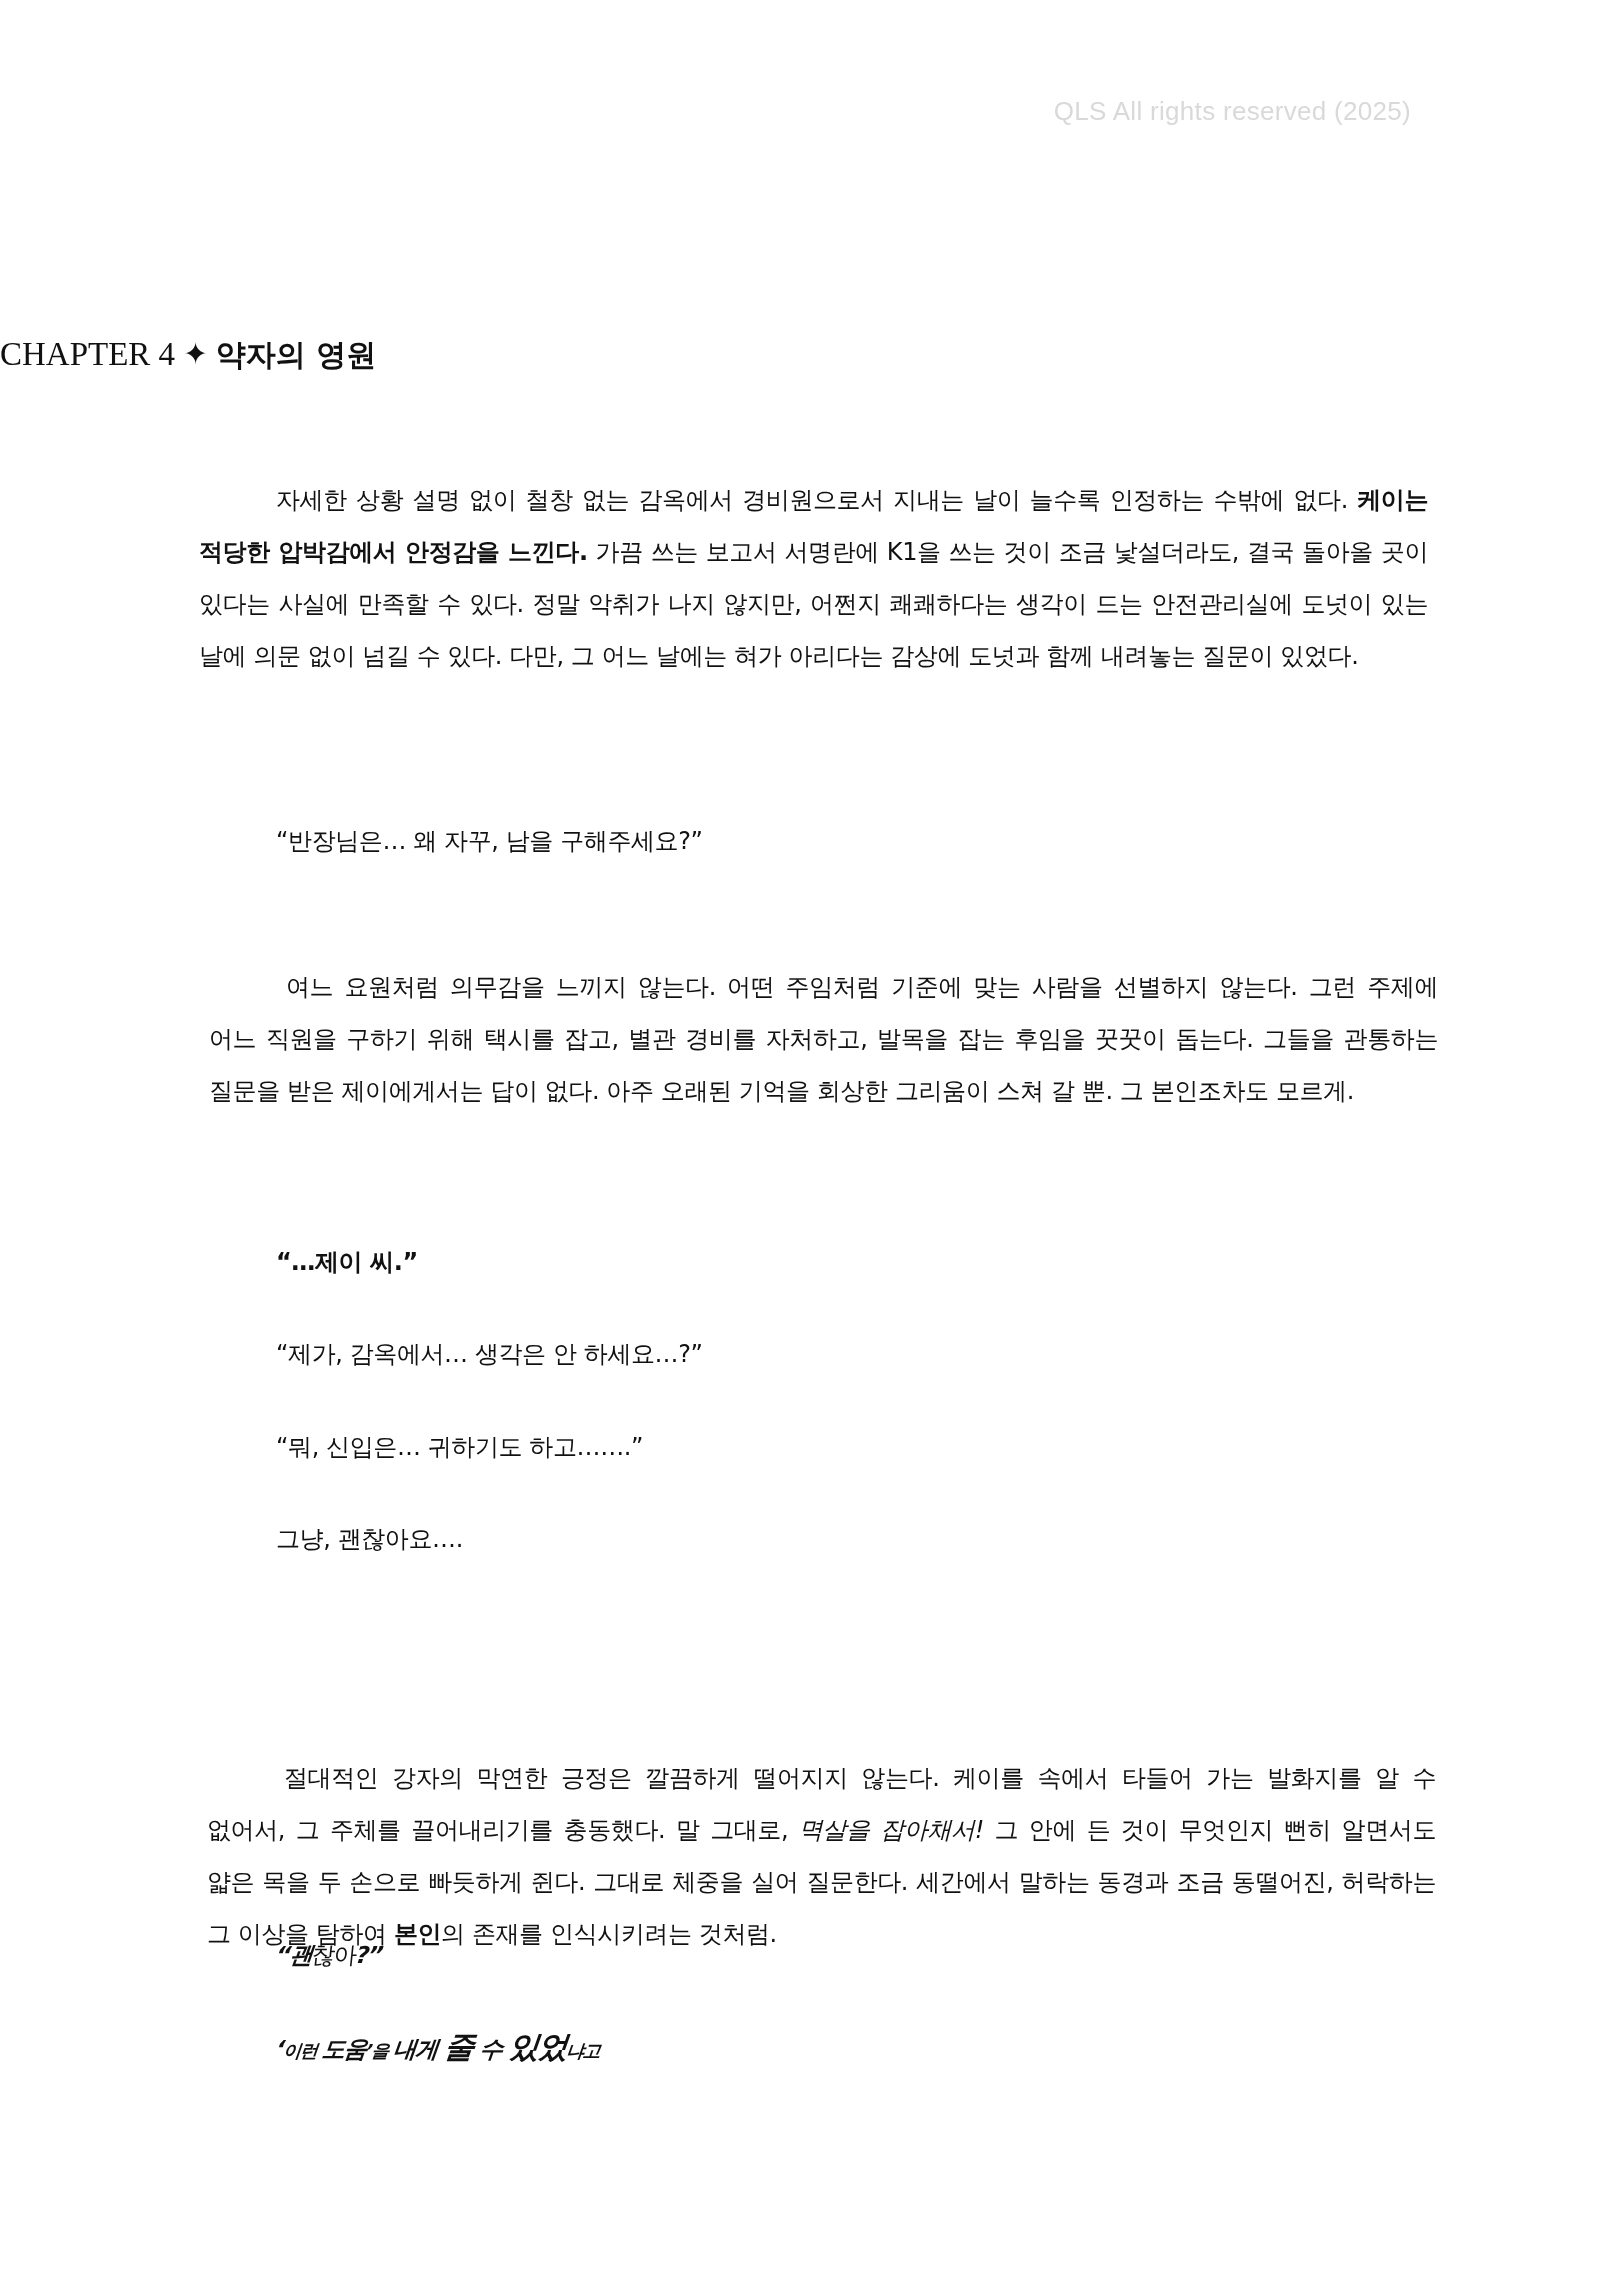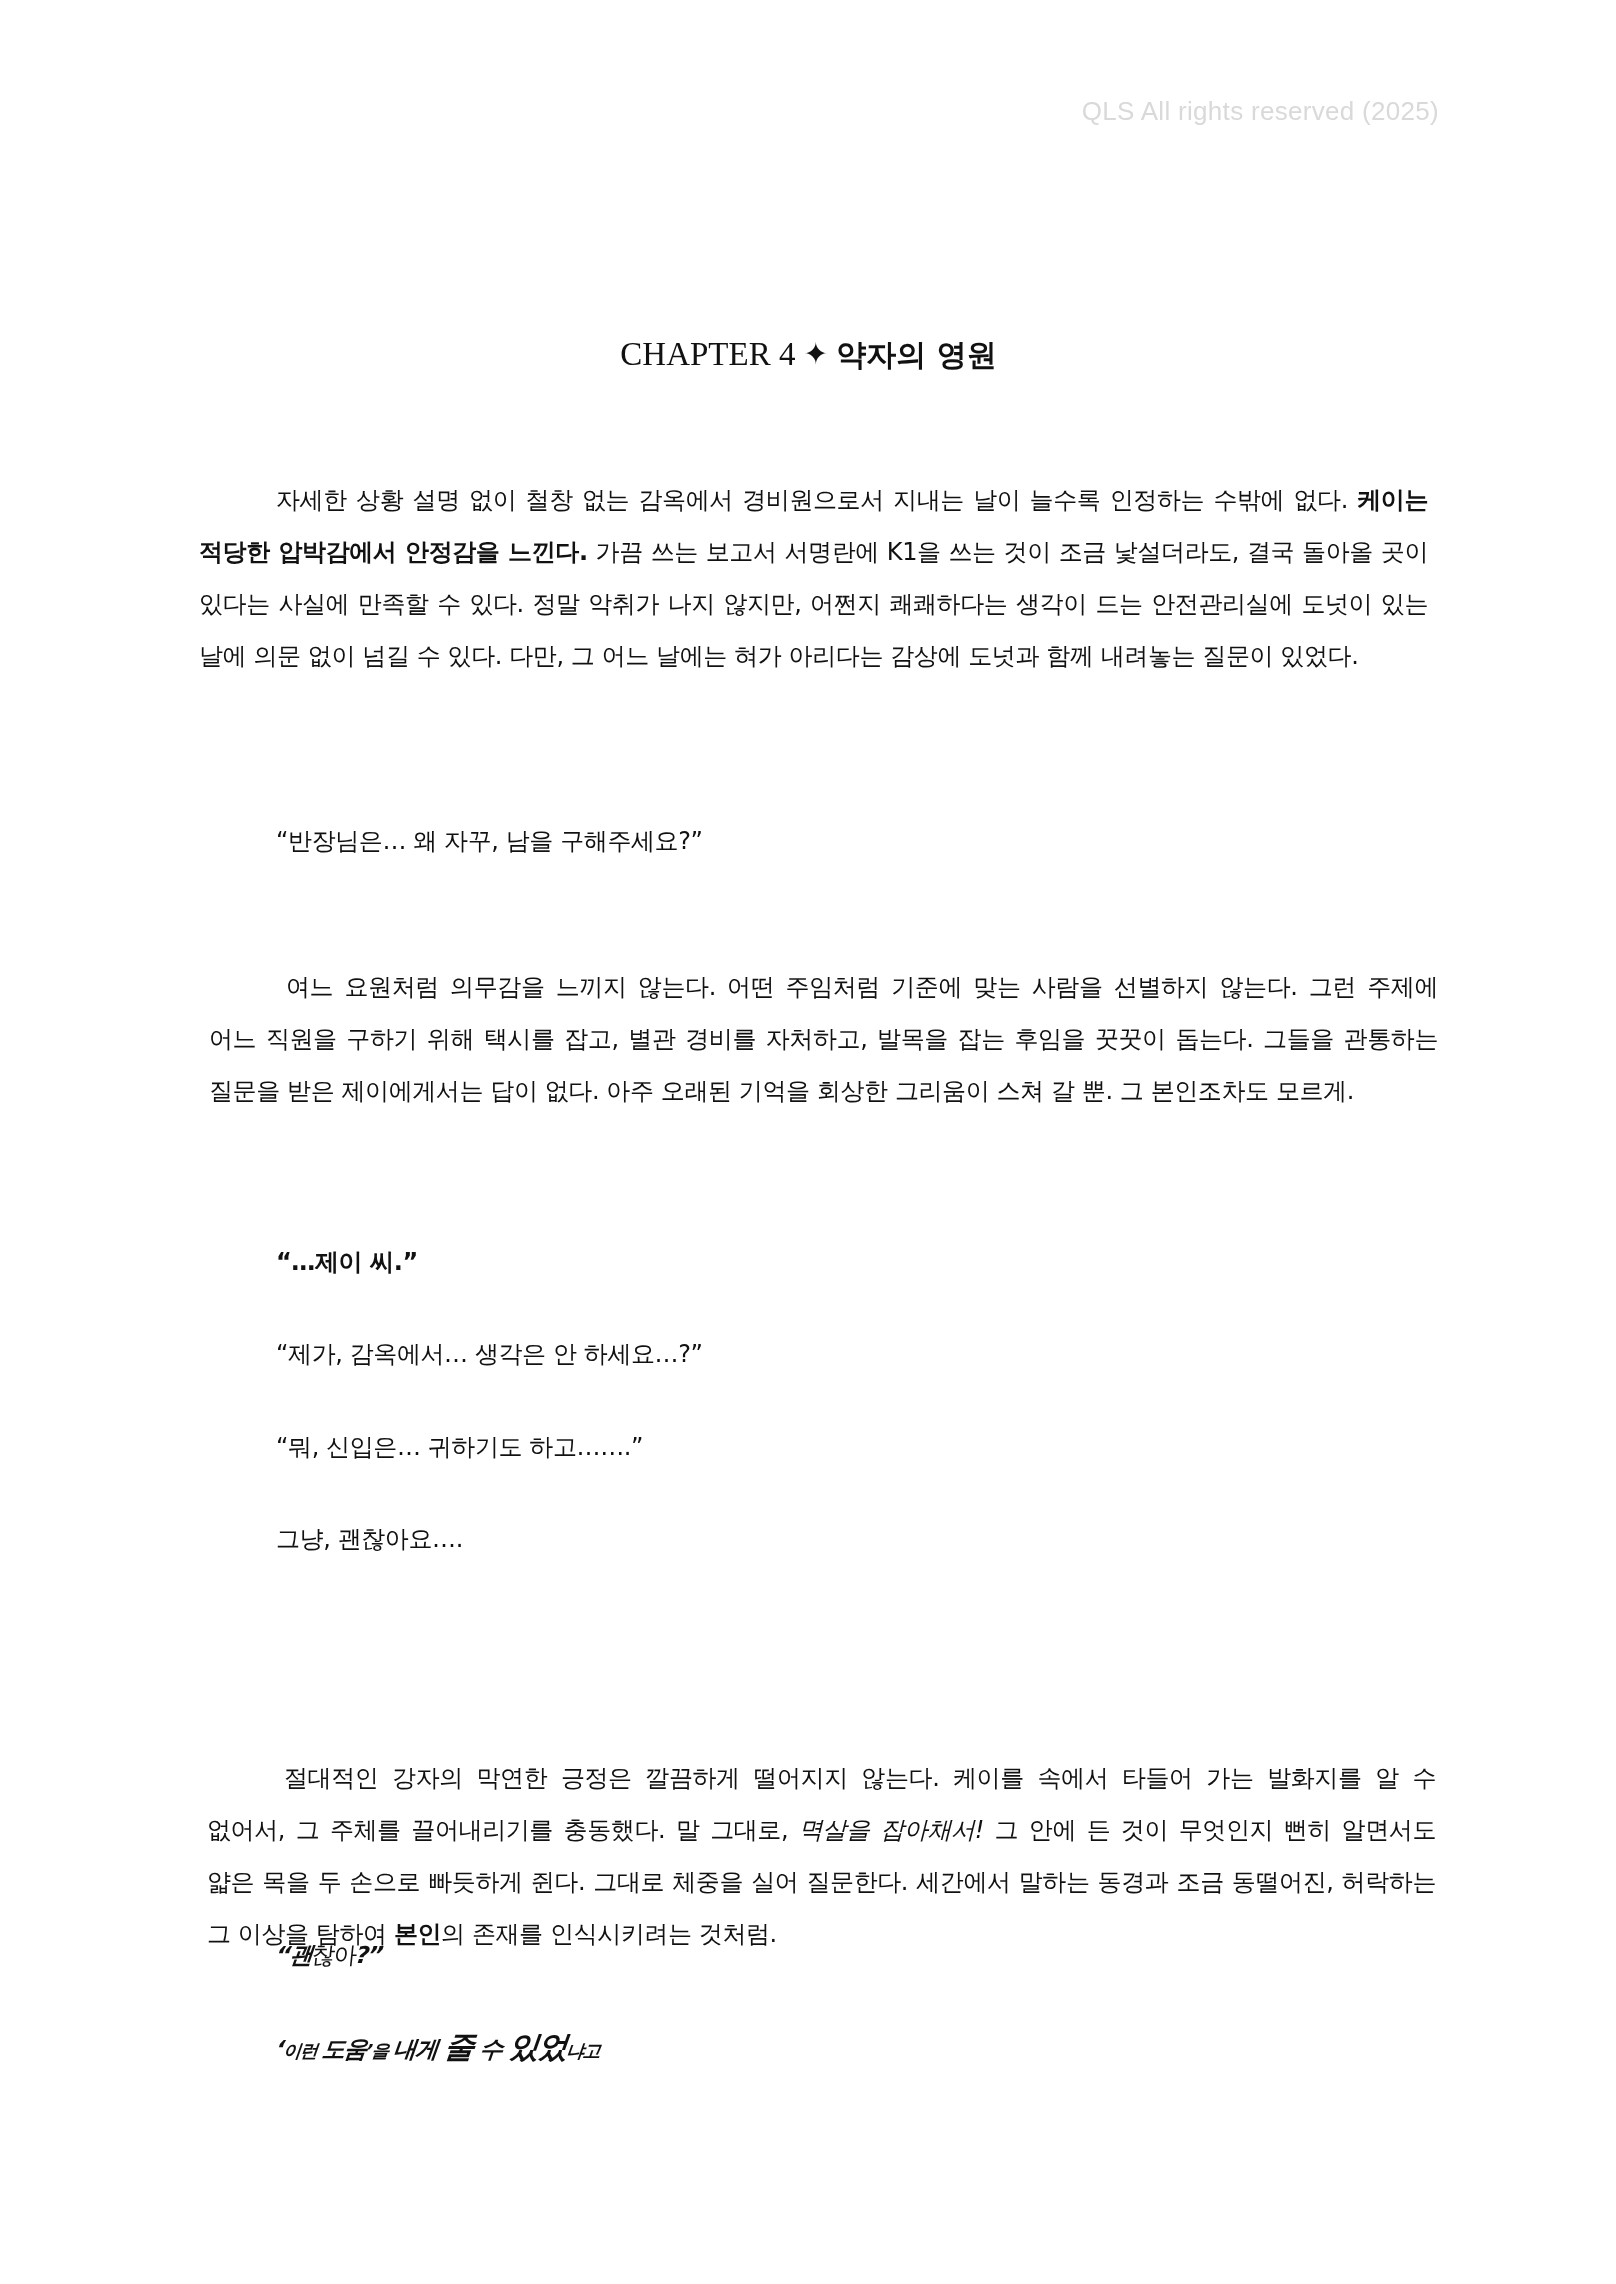--- a/index.html
+++ b/index.html
@@ -11,32 +11,31 @@
       width: 1617px;
       height: 2284px;
       position: relative;
       overflow: hidden;
       color: #111111;
       font-family: "DejaVu Sans", "Liberation Sans", sans-serif;
     }
     .copyright {
       position: absolute;
       top: 96px;
-      right: 178px;
+      right: 206px;
       font-family: "Liberation Sans", "DejaVu Sans", sans-serif;
       font-size: 26px;
       color: #d9d9d9;
       letter-spacing: 0.3px;
     }
     .chapter-title {
       position: absolute;
       top: 335px;
       left: 0;
       width: 1617px;
-      text-align: center;
       font-family: "Liberation Serif", "DejaVu Serif", serif;
       font-size: 33px;
       color: #111111;
       white-space: nowrap;
     }
     .chapter-title .diamond {
       display: inline-block;
       margin: 0 7.8px;
       font-size: 30px;
       vertical-align: 1.3px;

